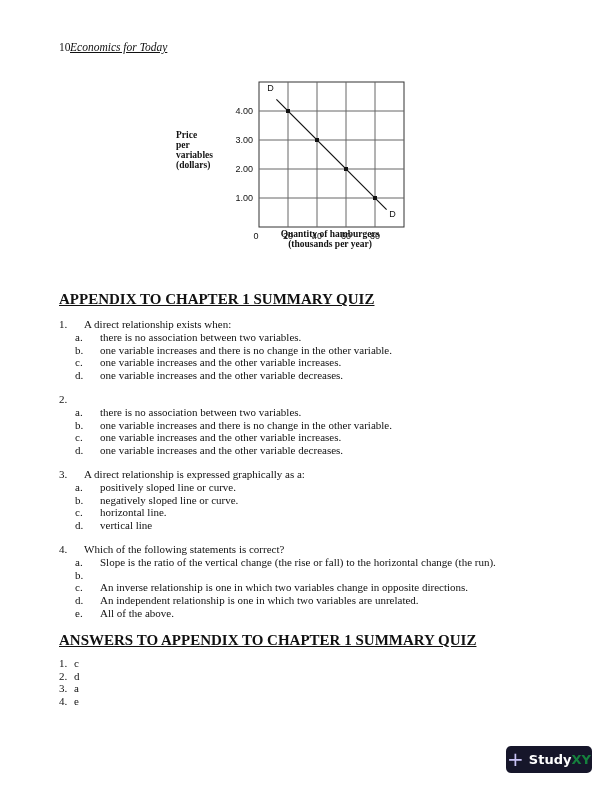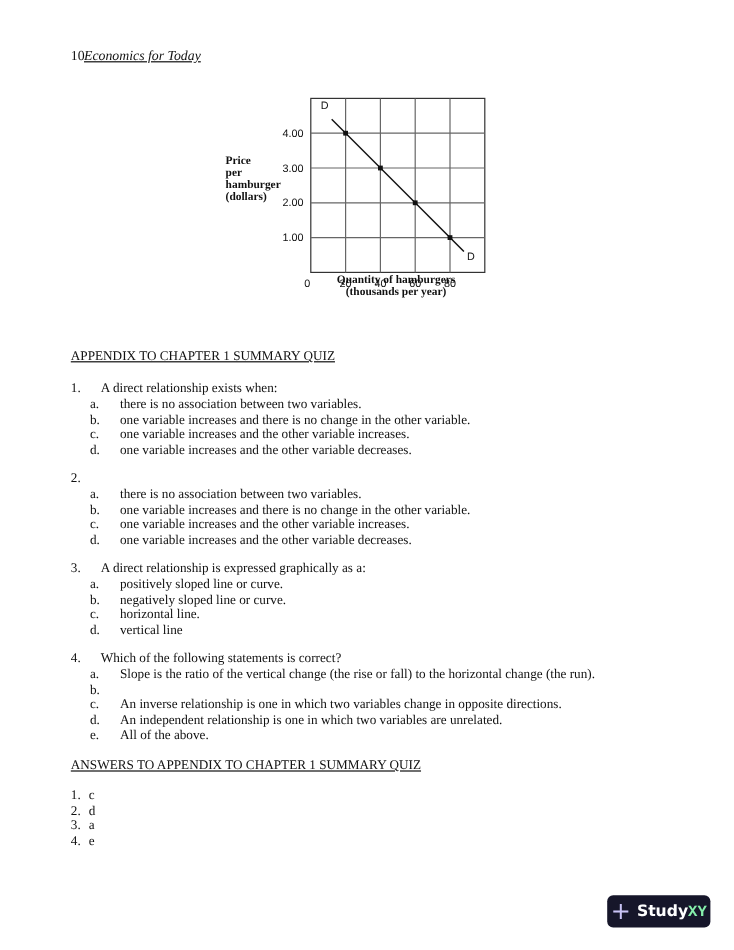--- a/index.html
+++ b/index.html
@@ -1,49 +1,49 @@
 <!DOCTYPE html>
 <html><head>
 <meta charset="utf-8">
 <style>
   html, body { margin:0; padding:0; background:#ffffff; }
   body { width:612px; height:792px; position:relative; overflow:hidden;
          font-family:"Liberation Serif", serif; color:#111; }
   .abs { position:absolute; }
   .hdr-num { left:59px; top:41px; font-size:11.5px; }
   .hdr-title { left:70px; top:41px; font-size:11.5px; font-style:italic; text-decoration:underline; }
-  .ylabel { left:188px; top:130px; font-size:9.5px; font-weight:bold; line-height:10px; }
+  .ylabel { left:176px; top:130px; font-size:9.5px; font-weight:bold; line-height:10px; }
   .xlabel { left:250px; top:229px; width:160px; text-align:center; font-size:9.5px; font-weight:bold; line-height:10px; }
   svg.chart { position:absolute; left:0; top:0; }
   .chart text { font-family:"Liberation Sans", sans-serif; font-size:9px; fill:#111; }
-  .section-title { left:59px; font-size:11px; font-weight:normal; text-decoration:underline; }
+  .section-title { left:59px; font-size:15px; font-weight:bold; text-decoration:underline; }
   .q { position:absolute; left:59px; font-size:11px; line-height:12.8px; }
   .q .row { display:flex; }
   .q .num { width:25px; }
   .q .opt { display:flex; padding-left:16px; }
   .q .opt .lt { width:25px; }
   .ans { position:absolute; left:59px; font-size:11px; line-height:12.6px; }
   .ans .row { display:flex; }
   .ans .n { width:15px; }
   .badge { left:506px; top:746px; width:86px; height:27px; background:#16162a; border-radius:5px;
            display:flex; align-items:center; justify-content:center; gap:5px;
            font-family:"DejaVu Sans", sans-serif; font-weight:bold; font-size:13px; color:#fff; }
   .badge .plus { font-size:20px; font-weight:normal; color:#c9c3f5; line-height:1; margin-top:-2px; }
-  .badge .xy { color:#86efac;font-family:Liberation Mono, monospace; }
+  .badge .xy { color:#15803d; }
 </style>
 </head>
 <body>
 
 <div class="abs hdr-num">10</div>
 <div class="abs hdr-title">Economics for Today</div>
 
 <div class="abs ylabel">
   <div>Price</div>
   <div>per</div>
-  <div>hamburger</div>
+  <div>variables</div>
   <div>(dollars)</div>
 </div>
 <svg class="chart" id="chart" width="612" height="260">
   <g id="grid-layer">
       <rect x="259" y="82" width="145" height="145" fill="none" stroke="#333" stroke-width="1"></rect>
       <line x1="288" y1="82" x2="288" y2="227" stroke="#666" stroke-width="1"></line>
       <line x1="317" y1="82" x2="317" y2="227" stroke="#666" stroke-width="1"></line>
       <line x1="346" y1="82" x2="346" y2="227" stroke="#666" stroke-width="1"></line>
       <line x1="375" y1="82" x2="375" y2="227" stroke="#666" stroke-width="1"></line>
       <line x1="259" y1="198" x2="404" y2="198" stroke="#666" stroke-width="1"></line>

